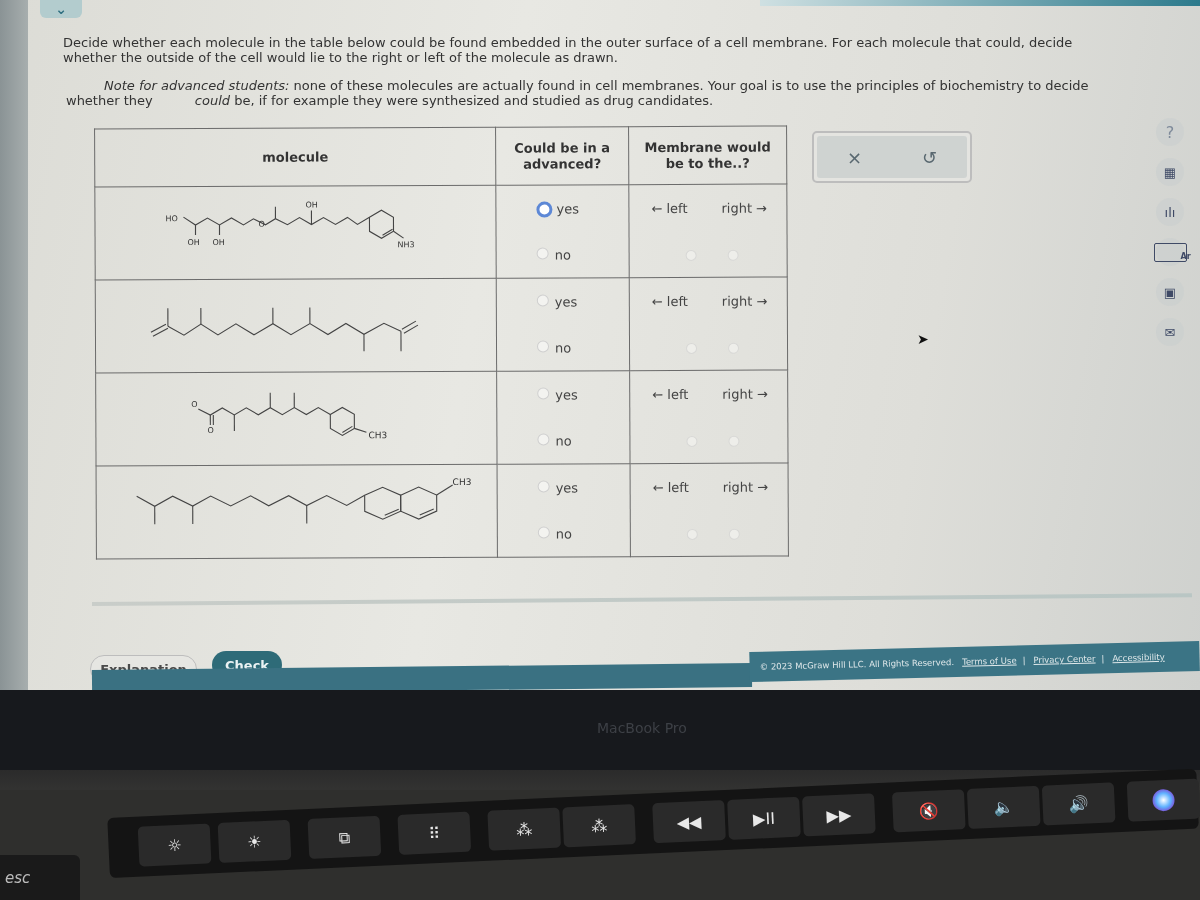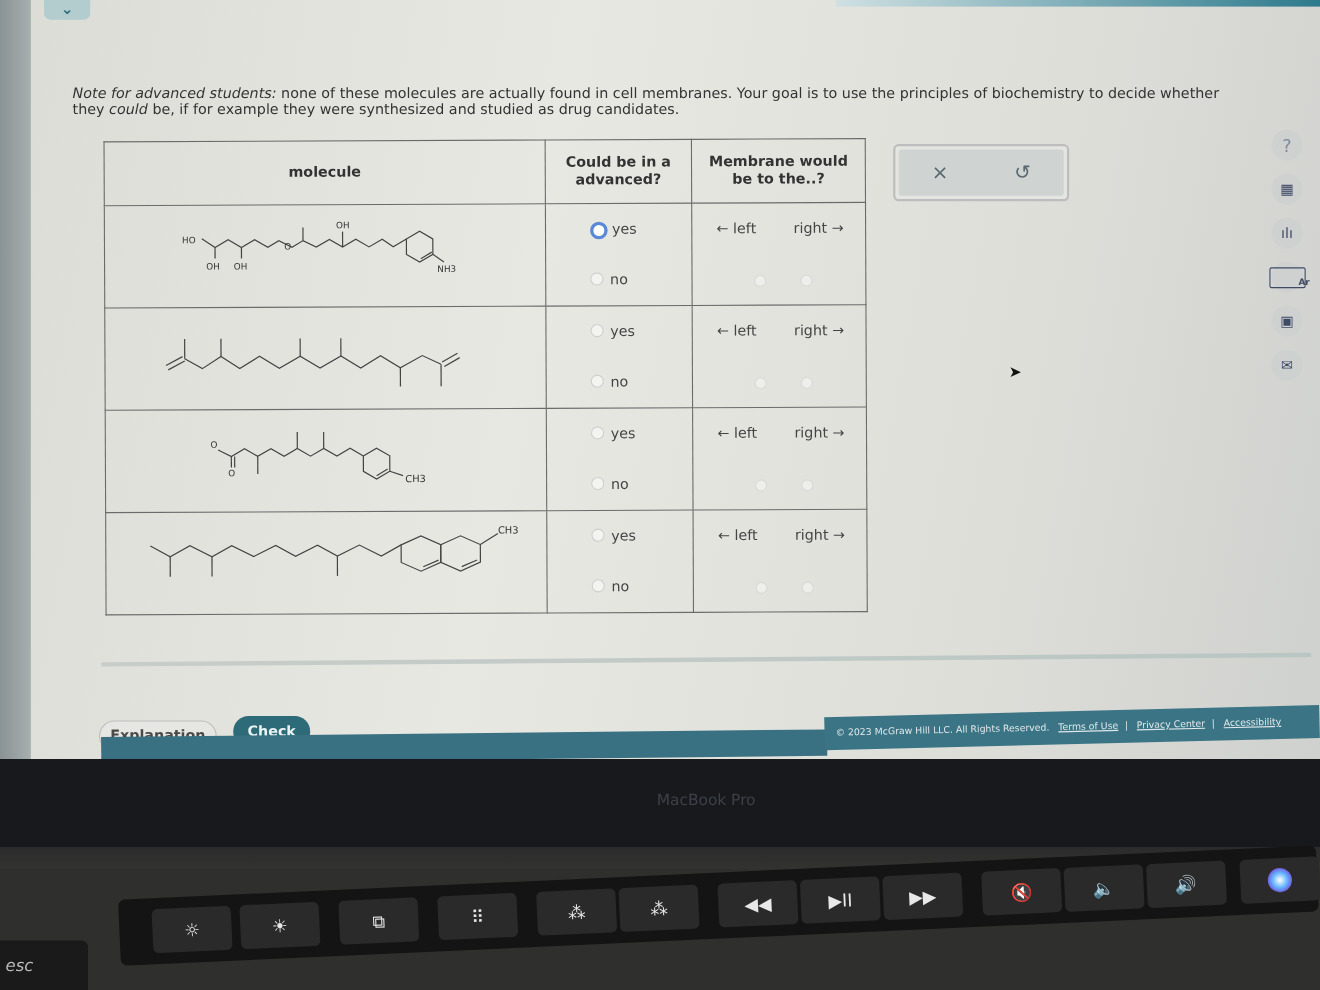--- a/index.html
+++ b/index.html
@@ -31,21 +31,21 @@
     background: linear-gradient(90deg, #cfe0e2, #2c7a8c);
   }
   .instructions {
     position: absolute; left: 63px; top: 35px; width: 1040px;
     font-size: 13px; line-height: 15px; color: #333;
   }
   .note {
     position: absolute; left: 66px; top: 78px; width: 1060px;
     font-size: 13px; line-height: 15px; color: #333;
   }
-  .note i { font-style: italic; }
+  .note i { font-style: italic; margin-left: 38px; }
 
   
   .q-table {
     position: absolute; left: 95px; top: 127px;
     border-collapse: collapse;
     transform: rotate(-0.25deg);
   }
   .q-table td, .q-table th {
     border: 1.5px solid #6b6b6b;
     vertical-align: middle;
@@ -197,20 +197,21 @@
 </head>
 <body>
 
 <div class="screen">
   <div class="left-edge"></div>
   <div class="top-accent"></div>
   <div class="collapse-btn">
     <span>⌄</span>
   </div>
 
+  <p class="instructions">Decide whether each molecule in the table below could be found embedded in the outer surface of a cell membrane. For each molecule that could, decide whether the outside of the cell would lie to the right or left of the molecule as drawn.</p>
   <p class="note"><i>Note for advanced students:</i><span> none of these molecules are actually found in cell membranes. Your goal is to use the principles of biochemistry to decide whether they </span><i>could</i><span> be, if for example they were synthesized and studied as drug candidates.</span></p>
 
   <table class="q-table">
     <tbody>
         <tr>
       <th class="col-mol">molecule</th>
       <th class="col-mem">
         <div>Could be in a</div>
         <div>advanced?</div>
       </th>

